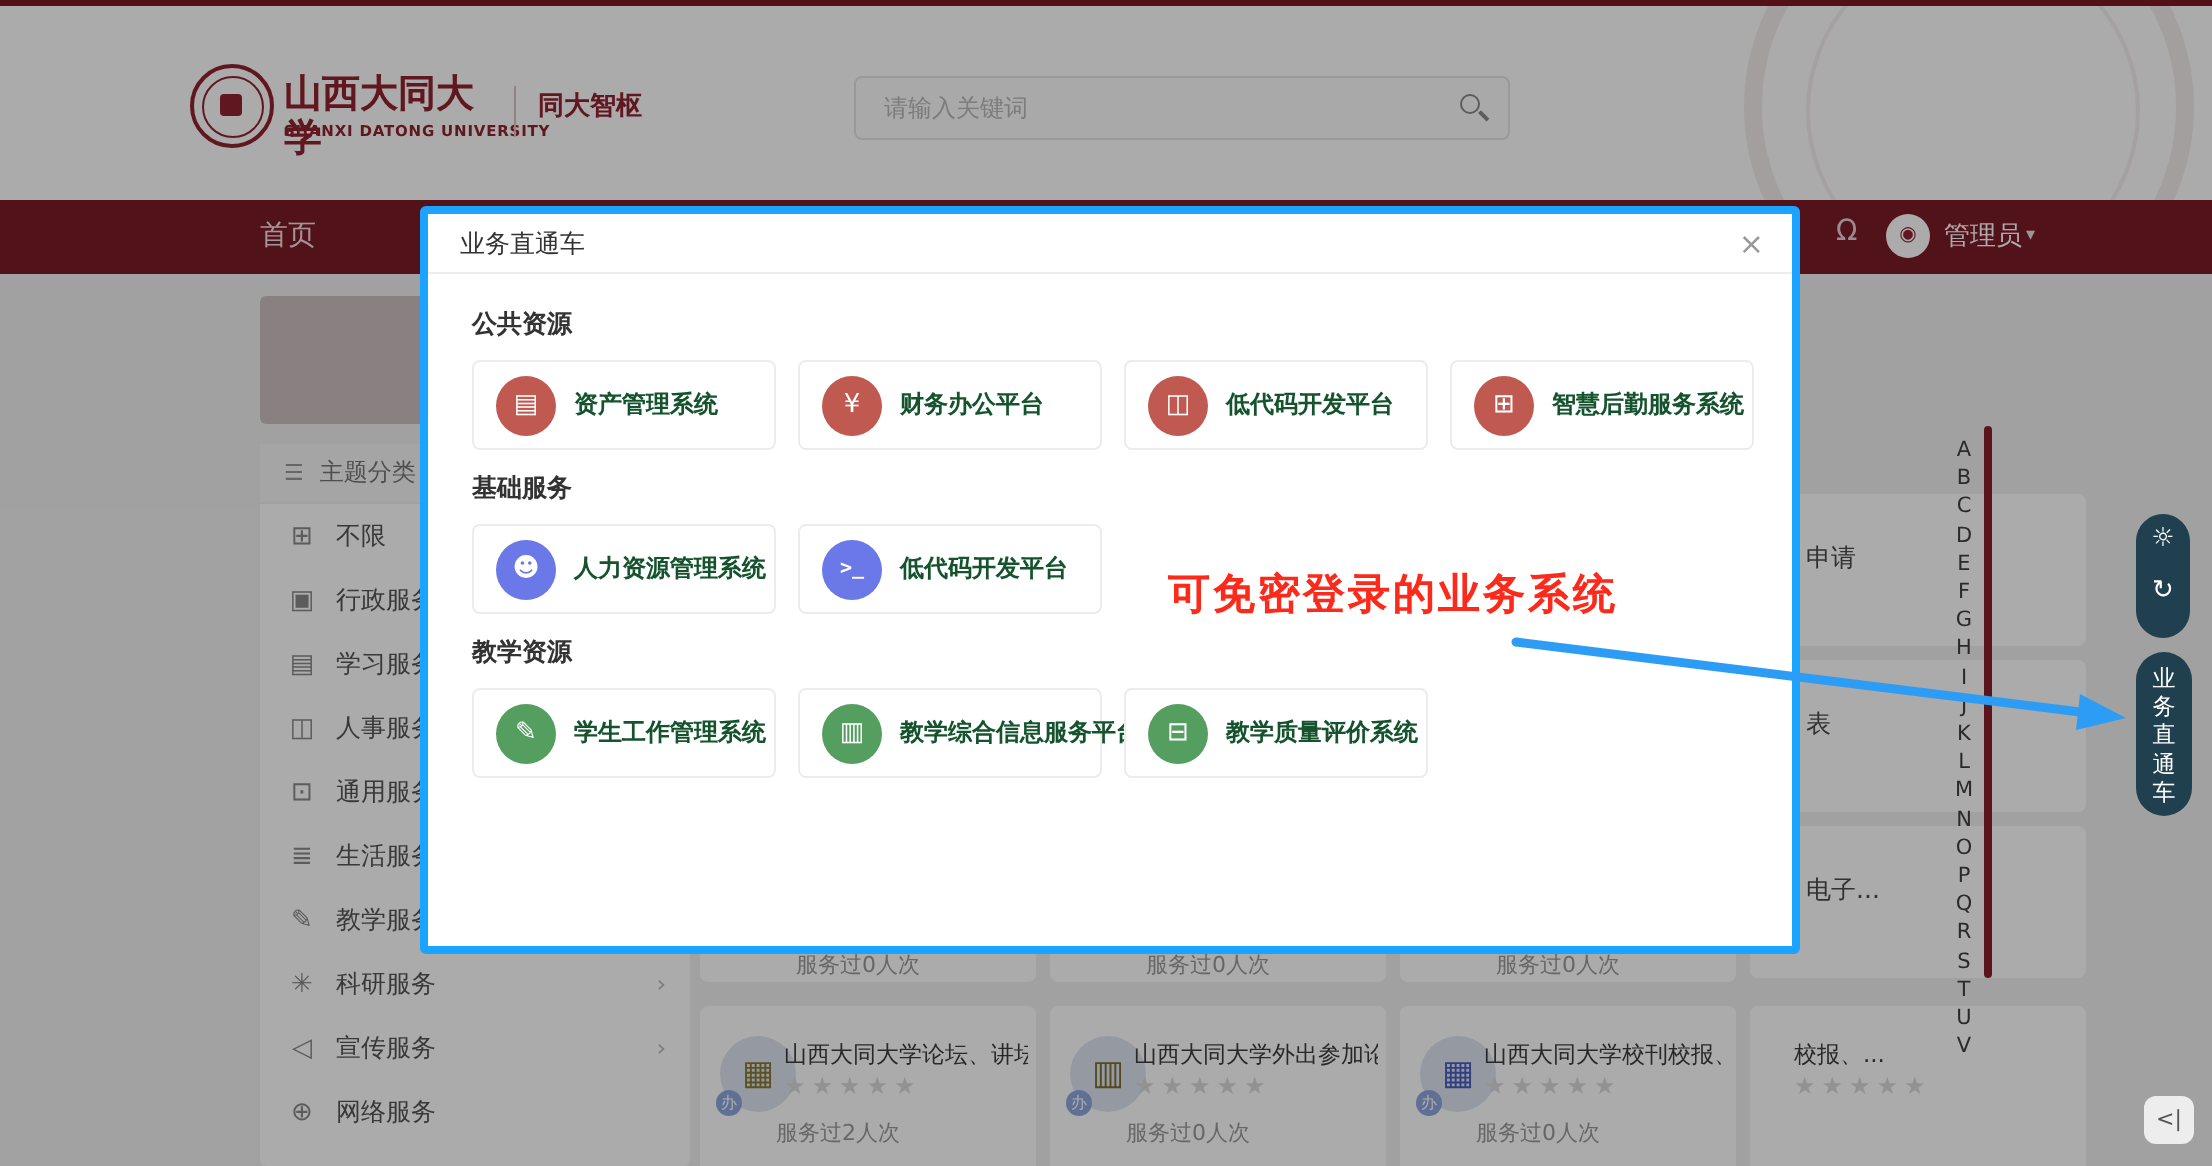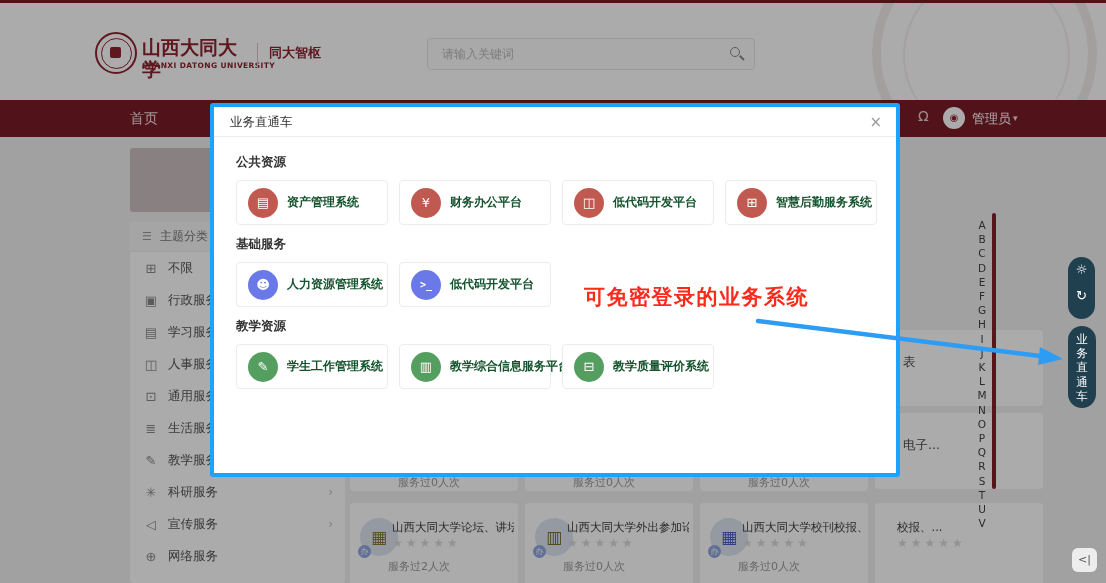--- a/index.html
+++ b/index.html
@@ -165,20 +165,23 @@
         <span class="si">◁</span>
         <span>宣传服务</span>
         <span class="chev">›</span>
       </div>
       <div class="side-item">
         <span class="si">⊕</span>
         <span>网络服务</span>
       </div>
     </div>
 
+    <div class="gcard" style="left:875px;top:110px;width:168px;height:76px;">
+      <span class="frag" style="left:28px;top:24px;">申请</span>
+    </div>
     <div class="gcard" style="left:875px;top:193px;width:168px;height:76px;">
       <span class="frag" style="left:28px;top:24px;">表</span>
     </div>
     <div class="gcard" style="left:875px;top:276px;width:168px;height:76px;">
       <span class="frag" style="left:28px;top:24px;">电子...</span>
     </div>
 
     <div class="gcard" style="left:350px;top:276px;width:168px;height:78px;">
       <span class="stat-s" style="left:48px;top:62px;">服务过0人次</span>
     </div>

